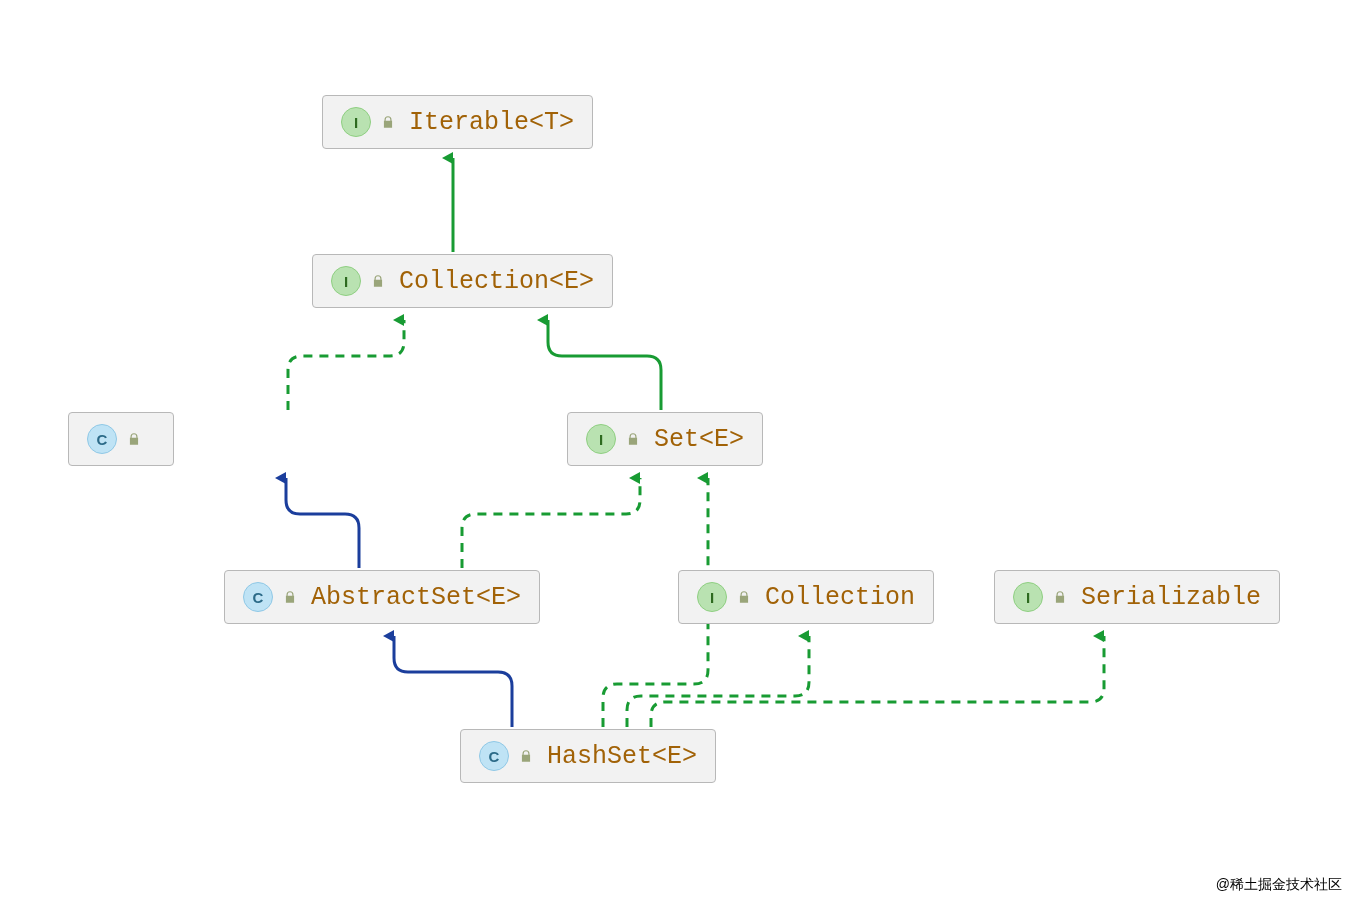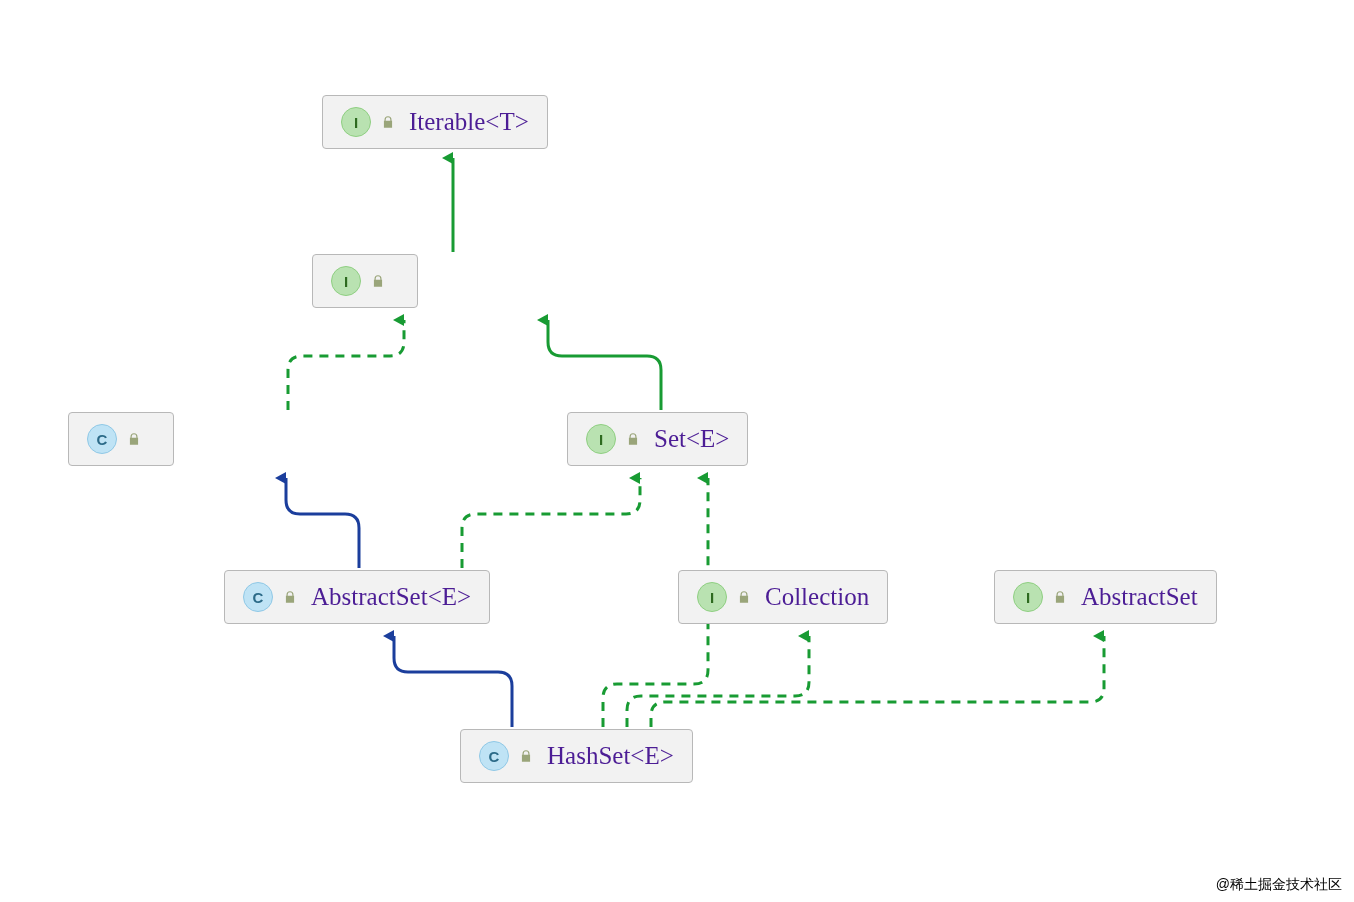--- a/index.html
+++ b/index.html
@@ -2,21 +2,21 @@
 <html><head>
 <meta charset="utf-8">
 <style>
   html,body{margin:0;padding:0;width:1354px;height:902px;background:#fff;font-family:sans-serif;position:relative;}
   .canvas{position:relative;width:1354px;height:902px;}
   .node{position:absolute;background:#f2f2f2;border:1px solid #b8b8b8;border-radius:4px;display:flex;align-items:center;padding:0 18px;box-sizing:border-box;white-space:nowrap;}
   .badge{width:28px;height:28px;border-radius:50%;display:flex;align-items:center;justify-content:center;font-size:15px;font-weight:600;margin-right:10px;flex-shrink:0;}
   .badge.interface{background:#b9e2b1;color:#2d6a1f;border:1px solid #8fcf82;}
   .badge.class{background:#bfe3f5;color:#2b6a88;border:1px solid #8fc8e6;}
   .lock{width:14px;height:14px;margin-right:14px;flex-shrink:0;}
-  .lbl{font-size:25px;color:#4c1d95;font-family:Liberation Serif, serif;}
+  .lbl{font-size:25px;color:#a16207;font-family:Liberation Mono, monospace;}
   svg.edges{position:absolute;left:0;top:0;width:1354px;height:902px;pointer-events:none;}
   .watermark{position:absolute;right:12px;bottom:8px;font-size:14px;color:#000000;}
 </style>
 </head>
 <body>
 
 <div class="canvas">
 
   <svg class="edges">
     <defs>
@@ -53,20 +53,21 @@
         <path fill="#9aa57a" d="M6 10V8a6 6 0 1 1 12 0v2h1v12H5V10h1zm2 0h8V8a4 4 0 1 0-8 0v2z"></path>
       </svg>
     <span class="lbl">Iterable&lt;T&gt;</span>
   </div>
 
   <div class="node" style="left:312px;top:254px;height:54px;">
     <span class="badge interface">I</span>
     <svg class="lock" viewBox="0 0 24 24">
         <path fill="#9aa57a" d="M6 10V8a6 6 0 1 1 12 0v2h1v12H5V10h1zm2 0h8V8a4 4 0 1 0-8 0v2z"></path>
       </svg>
+    <span class="lbl">Collection&lt;E&gt;</span>
   </div>
 
   <div class="node" style="left:68px;top:412px;height:54px;">
     <span class="badge class">C</span>
     <svg class="lock" viewBox="0 0 24 24">
         <path fill="#9aa57a" d="M6 10V8a6 6 0 1 1 12 0v2h1v12H5V10h1zm2 0h8V8a4 4 0 1 0-8 0v2z"></path>
       </svg>
   </div>
 
   <div class="node" style="left:567px;top:412px;height:54px;">
@@ -91,21 +92,21 @@
         <path fill="#9aa57a" d="M6 10V8a6 6 0 1 1 12 0v2h1v12H5V10h1zm2 0h8V8a4 4 0 1 0-8 0v2z"></path>
       </svg>
     <span class="lbl">Collection</span>
   </div>
 
   <div class="node" style="left:994px;top:570px;height:54px;">
     <span class="badge interface">I</span>
     <svg class="lock" viewBox="0 0 24 24">
         <path fill="#9aa57a" d="M6 10V8a6 6 0 1 1 12 0v2h1v12H5V10h1zm2 0h8V8a4 4 0 1 0-8 0v2z"></path>
       </svg>
-    <span class="lbl">AbstractSet</span>
+    <span class="lbl">Serializable</span>
   </div>
 
   <div class="node" style="left:460px;top:729px;height:54px;">
     <span class="badge class">C</span>
     <svg class="lock" viewBox="0 0 24 24">
         <path fill="#9aa57a" d="M6 10V8a6 6 0 1 1 12 0v2h1v12H5V10h1zm2 0h8V8a4 4 0 1 0-8 0v2z"></path>
       </svg>
     <span class="lbl">HashSet&lt;E&gt;</span>
   </div>
 

